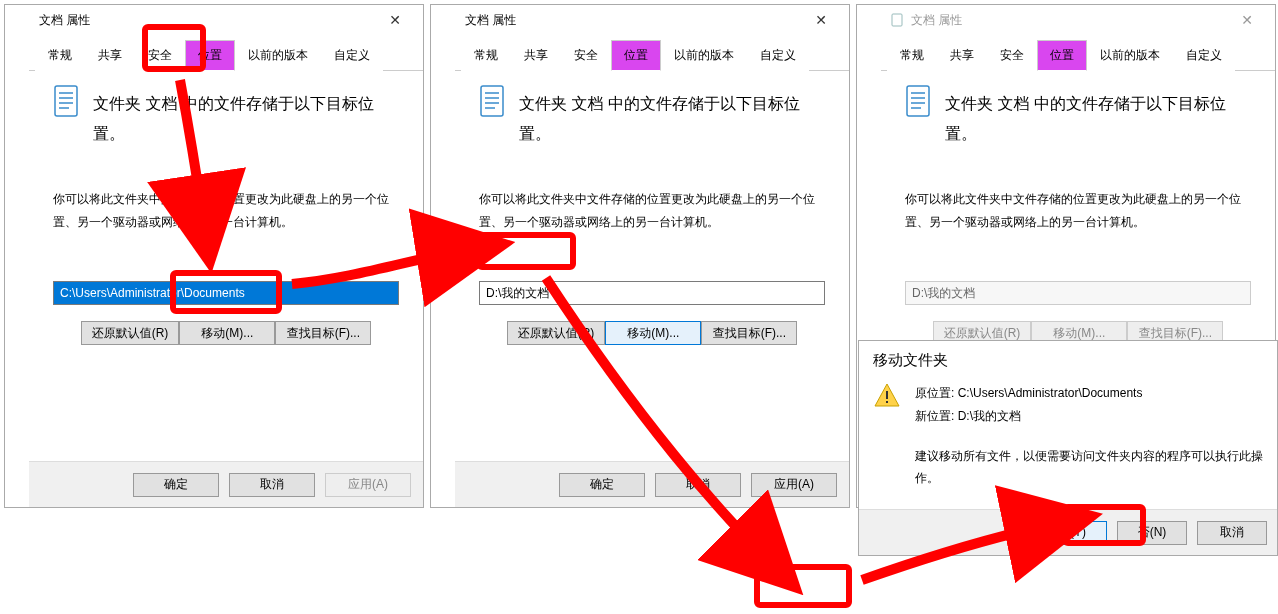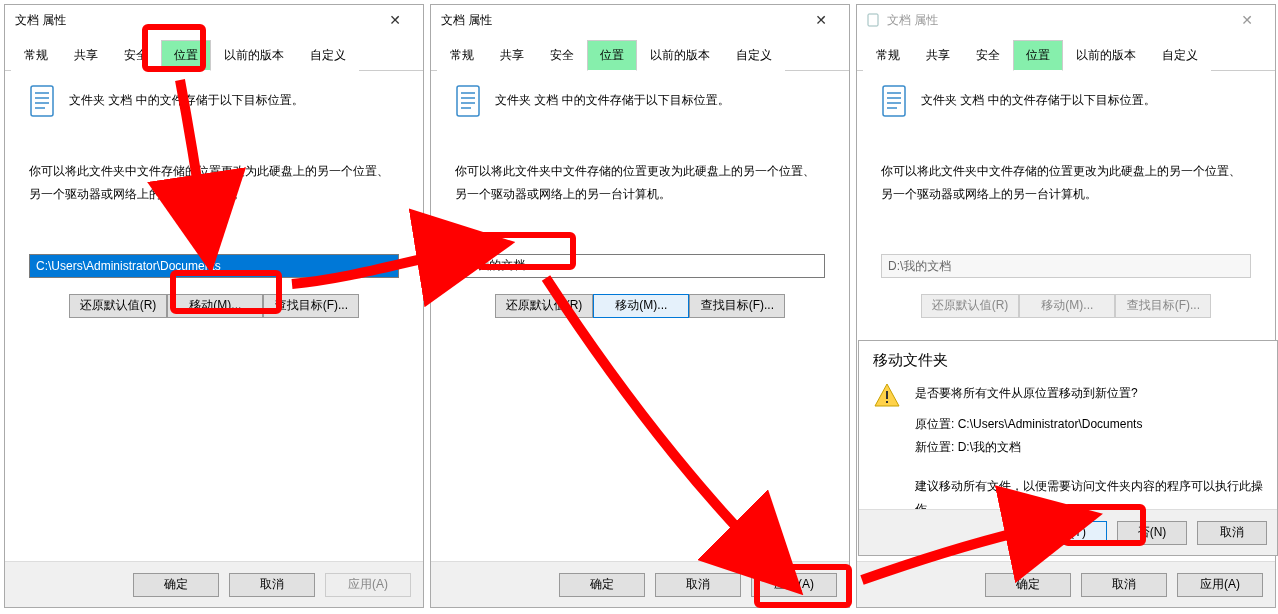--- a/index.html
+++ b/index.html
@@ -8,24 +8,24 @@
     font-family: "Segoe UI", "Microsoft YaHei", Arial, sans-serif;
     font-size: 12px;
     background: #fff;
     width: 1278px; height: 614px;
     position: relative;
     overflow: hidden;
     color: #000;
   }
   .dialog {
     position: absolute;
-    width: 420px; height: 604px;
+    width: 420px; height: 504px;
     border: 1px solid #aaa;
     background: #fff;
-    display: flex; flex-direction: column;
+    display: flex; flex-direction: column; padding-left: 24px;
   }
   .titlebar {
     height: 30px;
     display: flex; align-items: center;
     padding: 0 8px 0 10px;
     position: relative;
   }
   .titlebar .title { flex: 1; font-size: 12px; }
   .close-x {
     width: 40px; height: 30px; text-align: center; line-height: 30px;
@@ -41,26 +41,26 @@
     border: 1px solid transparent;
     border-bottom: none;
     cursor: pointer;
     position: relative;
     top: 1px;
     background: #fff;
   }
   .tab.active {
     border: 1px solid #ccc;
     border-bottom: 1px solid #fff;
-    background: #86efac;
+    background: #d946ef;
   }
   .content { flex:1; padding: 14px 24px 0 24px; position: relative; }
   .desc-row { display: flex; align-items: flex-start; gap: 12px; margin-bottom: 38px;}
   .doc-icon svg { width: 28px; height: 34px; }
-  .desc-text { font-size: 12px; line-height: 1.9; padding-top: 4px;}
+  .desc-text { font-size: 16px; line-height: 1.9; padding-top: 4px;}
   .para { font-size: 12px; line-height: 1.9; margin-bottom: 48px; }
   .path-input {
     width: 100%; height: 24px; padding: 2px 6px;
     font-size: 12px; border: 1px solid #7a7a7a;
     outline: none;
   }
   .path-input.selected { background: #fff; }
   .path-input.selected::selection { background: #0078d7; color:#fff; }
   .btn-row { display: flex; justify-content: center; margin-top: 16px; align-items: flex-end;}
   .btn {
@@ -241,21 +241,20 @@
   <div class="c-title">移动文件夹</div>
   <div class="c-body">
     <span class="warn-icon">
       <svg viewBox="0 0 28 28">
           <path d="M14 2 L26 24 L2 24 Z" fill="#ffd24a" stroke="#c9a100" stroke-width="1"></path>
           <rect x="13" y="9" width="2" height="8" fill="#333"></rect>
           <rect x="13" y="19" width="2" height="2" fill="#333"></rect>
         </svg>
     </span>
     <div class="c-text">
-      <div style="margin-bottom:8px;">是否要将所有文件从原位置移动到新位置?</div>
       <div><span>原位置:</span> <span>C:\Users\Administrator\Documents</span></div>
       <div><span>新位置:</span> <span>D:\我的文档</span></div>
       <div style="margin-top:17px;">建议移动所有文件，以便需要访问文件夹内容的程序可以执行此操作。</div>
     </div>
   </div>
   <div class="c-footer">
     <button class="btn primary-outline">是(Y)</button>
     <button class="btn">否(N)</button>
     <button class="btn">取消</button>
   </div>

